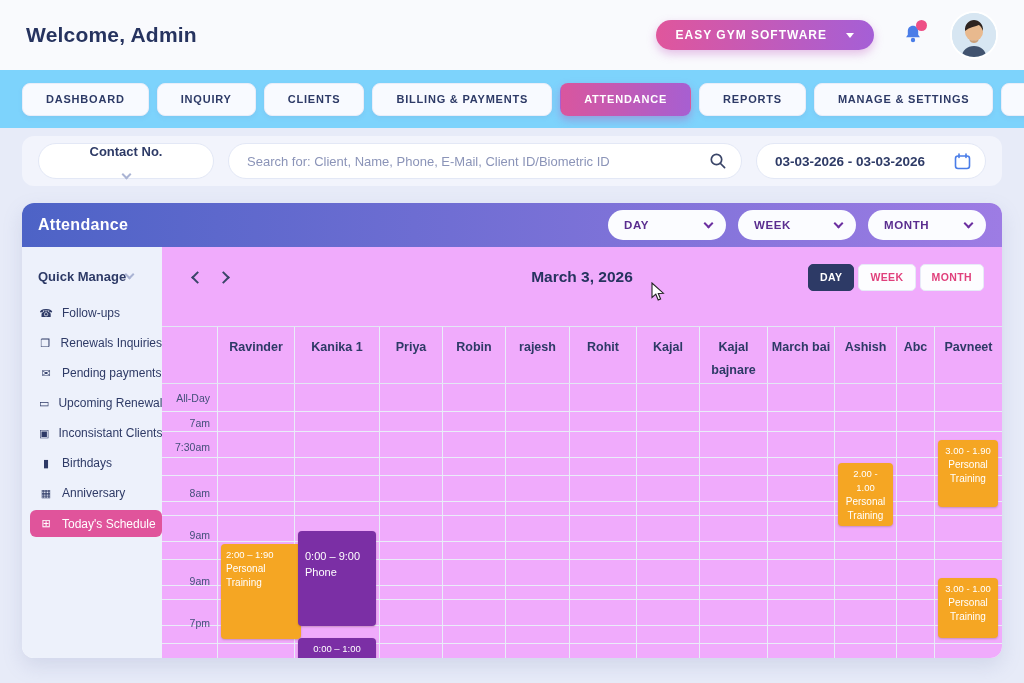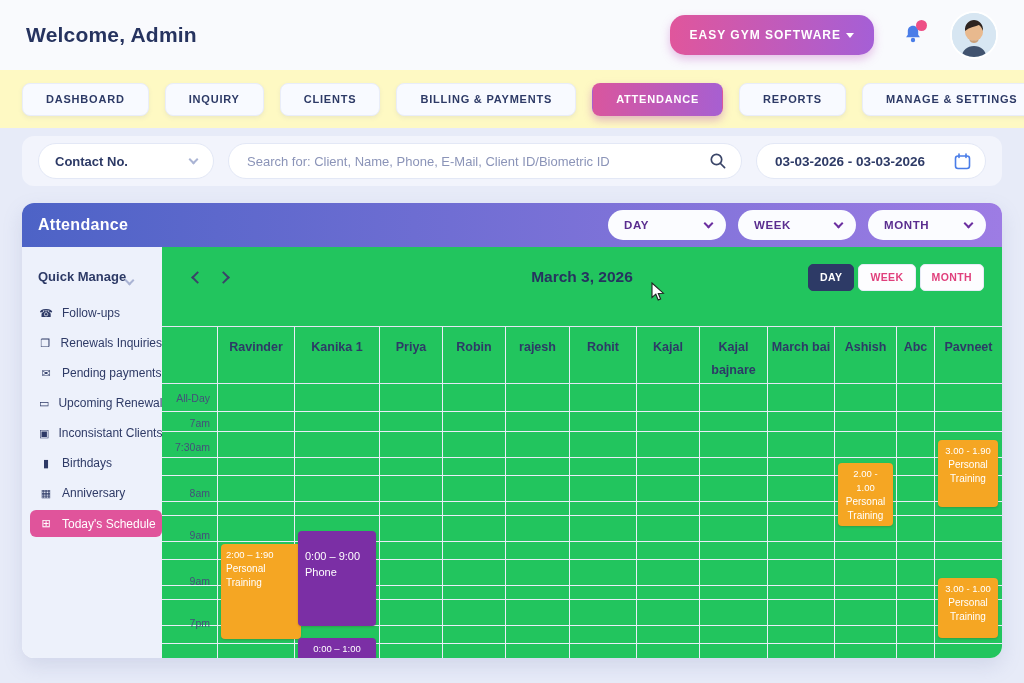--- a/index.html
+++ b/index.html
@@ -3,62 +3,62 @@
 <meta charset="utf-8">
 <style>
   * { margin:0; padding:0; box-sizing:border-box; }
   html,body { width:1024px; height:683px; overflow:hidden; }
   body { font-family:"Liberation Sans", sans-serif; background:#e7ebf8; color:#2d3a66; position:relative; }
 
   
   .top-header { height:70px; background:#f9fafd; display:flex; align-items:center; justify-content:space-between; padding:0 28px 0 26px; box-shadow:0 1px 0 #e8ecf7; }
   .welcome { font-size:21px; font-weight:bold; color:#26335f; letter-spacing:.2px; }
   .hdr-right { display:flex; align-items:center; gap:26px; }
-  .brand-btn { border:none; cursor:pointer; height:40px; padding:0 20px; border-radius:15px; background:linear-gradient(90deg,#e0569c,#a55fd6); color:#fff; font-family:inherit; font-size:12px; font-weight:bold; letter-spacing:1px; display:flex; align-items:center; gap:5px; box-shadow:0 4px 10px rgba(190,80,190,.35); }
+  .brand-btn { border:none; cursor:pointer; height:30px; padding:0 20px; border-radius:15px; background:linear-gradient(90deg,#e0569c,#a55fd6); color:#fff; font-family:inherit; font-size:12px; font-weight:bold; letter-spacing:1px; display:flex; align-items:center; gap:19px; box-shadow:0 4px 10px rgba(190,80,190,.35); }
   .caret-down { width:0; height:0; border-left:4px solid transparent; border-right:4px solid transparent; border-top:5px solid #fff; display:inline-block; }
   .bell { position:relative; width:26px; height:26px; }
   .bell .dot { position:absolute; top:-2px; right:-1px; width:11px; height:11px; background:#ee4f86; border-radius:50%; }
   .avatar { width:44px; height:44px; border-radius:50%; overflow:hidden; background:#d7e6f2; box-shadow:0 0 0 2px #fff; }
 
   
-  .tabs { height:58px; background:#fef9c3; display:flex; align-items:center; gap:16px; padding:0 22px; }
+  .tabs { height:58px; background:#7dd3fc; display:flex; align-items:center; gap:8px; padding:0 22px; }
   .tab { border:1px solid #e9edf9; background:#f8faff; color:#2d3a66; font-family:inherit; font-size:11px; font-weight:bold; letter-spacing:.8px; height:33px; padding:0 23px; border-radius:8px; cursor:pointer; box-shadow:0 2px 4px rgba(120,130,180,.12); white-space:nowrap; }
   .tab.active { background:linear-gradient(90deg,#d9569e,#a75fd1); color:#fff; border-color:transparent; box-shadow:0 4px 9px rgba(180,80,180,.4); }
 
   
   .filterbar { margin:8px 22px 0; height:50px; background:#f2f4fc; border-radius:12px; display:flex; align-items:center; gap:14px; padding:0 16px; }
   .pill { height:36px; background:#fff; border:1px solid #e3e8f6; border-radius:18px; display:flex; align-items:center; font-family:inherit; font-size:13px; color:#2d3a66; cursor:pointer; }
-  .pill.contact { width:176px; justify-content:space-between; padding:0 16px; font-weight:bold; }
+  .pill.contact { width:176px; justify-content:space-between; padding:0 16px; font-weight:bold;flex-direction:column; }
   .chev { width:7px; height:7px; border-right:2px solid #5a6590; border-bottom:2px solid #5a6590; transform:rotate(45deg); display:inline-block; margin-top:-4px; }
   .chev.purple { border-color:#6b2fa0; }
   .chev.light { border-color:#aab4d4; }
   .searchbox { flex:1; height:36px; background:#fff; border:1px solid #e3e8f6; border-radius:18px; display:flex; align-items:center; padding:0 14px 0 18px; }
   .searchbox input { flex:1; border:none; outline:none; font-family:inherit; font-size:13px; color:#2d3a66; background:transparent; }
   .searchbox input::placeholder { color:#8b94b8; }
   .pill.date { width:230px; justify-content:space-between; padding:0 14px 0 18px; font-weight:bold; font-size:13.5px; }
 
   
   .panel { margin:17px 22px 0; height:455px; border-radius:12px; background:#fff; box-shadow:0 8px 20px rgba(110,120,170,.18); overflow:hidden; display:flex; flex-direction:column; }
   .panel-head { height:44px; flex:0 0 44px; background:linear-gradient(90deg,#4d63c6,#9d7ce4); display:flex; align-items:center; justify-content:space-between; padding:0 16px; }
   .panel-title { color:#fff; font-size:16px; font-weight:bold; letter-spacing:.3px; }
   .head-drops { display:flex; gap:12px; }
   .drop { width:118px; height:30px; background:#fbfcff; border-radius:15px; border:none; display:flex; align-items:center; justify-content:space-between; padding:0 14px 0 16px; font-family:inherit; font-size:11.5px; font-weight:bold; letter-spacing:.6px; color:#5a2d8f; cursor:pointer; }
 
   .panel-body { flex:1; display:flex; min-height:0; }
 
   
   .sidebar { width:140px; flex:0 0 140px; background:#edf1fb; padding:22px 0 0 0; }
-  .qm { display:flex; align-items:flex-end; padding:0 0 14px 16px; font-size:13px; font-weight:bold; color:#2d3a66; }
+  .qm { display:flex; align-items:center; padding:0 0 14px 16px; font-size:13px; font-weight:bold; color:#2d3a66; }
   .side-item { display:flex; align-items:center; gap:9px; height:30px; padding-left:17px; font-size:12px; color:#2e3a66; cursor:pointer; white-space:nowrap; }
   .side-item .ic { width:14px; font-size:11px; color:#2e3a66; text-align:center; }
   .side-item.active { background:#e0549b; color:#fff; border-radius:6px; margin:2px 0 2px 8px; height:27px; padding-left:9px; }
   .side-item.active .ic { color:#fff; }
 
   
-  .cal { flex:1; background:#22c55e; display:flex; flex-direction:column; min-width:0; }
+  .cal { flex:1; background:#f0abfc; display:flex; flex-direction:column; min-width:0; }
   .cal-toolbar { height:60px; flex:0 0 60px; display:flex; align-items:center; padding:0 18px 0 22px; position:relative; }
   .navarrow { width:26px; height:26px; border:none; background:transparent; cursor:pointer; display:flex; align-items:center; justify-content:center; }
   .arr { width:9px; height:9px; border-left:2.5px solid #3a4568; border-bottom:2.5px solid #3a4568; display:inline-block; }
   .arr.left { transform:rotate(45deg); }
   .arr.right { transform:rotate(225deg); }
   .cal-title { position:absolute; left:0; right:0; text-align:center; font-size:15.5px; font-weight:bold; color:#26335f; pointer-events:none; }
   .view-toggle { margin-left:auto; display:flex; gap:4px; z-index:2; }
   .seg { height:27px; padding:0 11px; border:1px solid #e7ebf7; background:#fdfdff; border-radius:5px; font-family:inherit; font-size:10.5px; font-weight:bold; letter-spacing:.4px; color:#e0407c; cursor:pointer; }
   .seg.active { background:#2d3a66; color:#fff; border-color:#2d3a66; }
 

